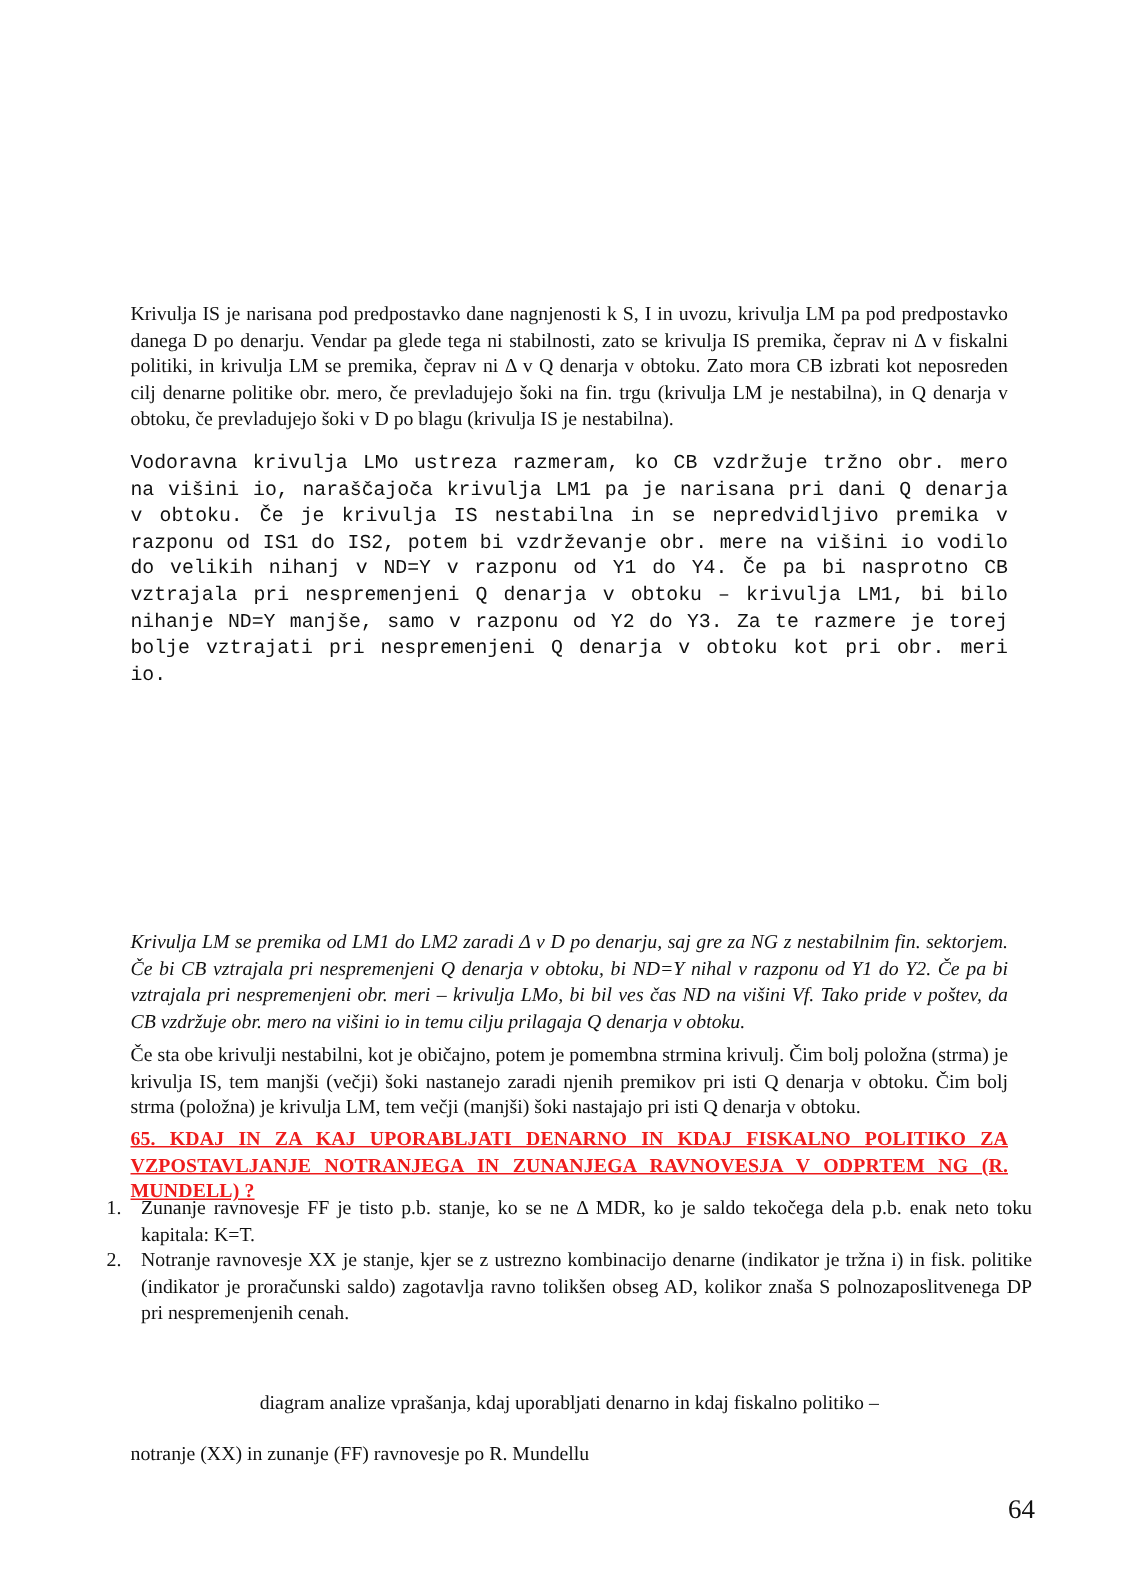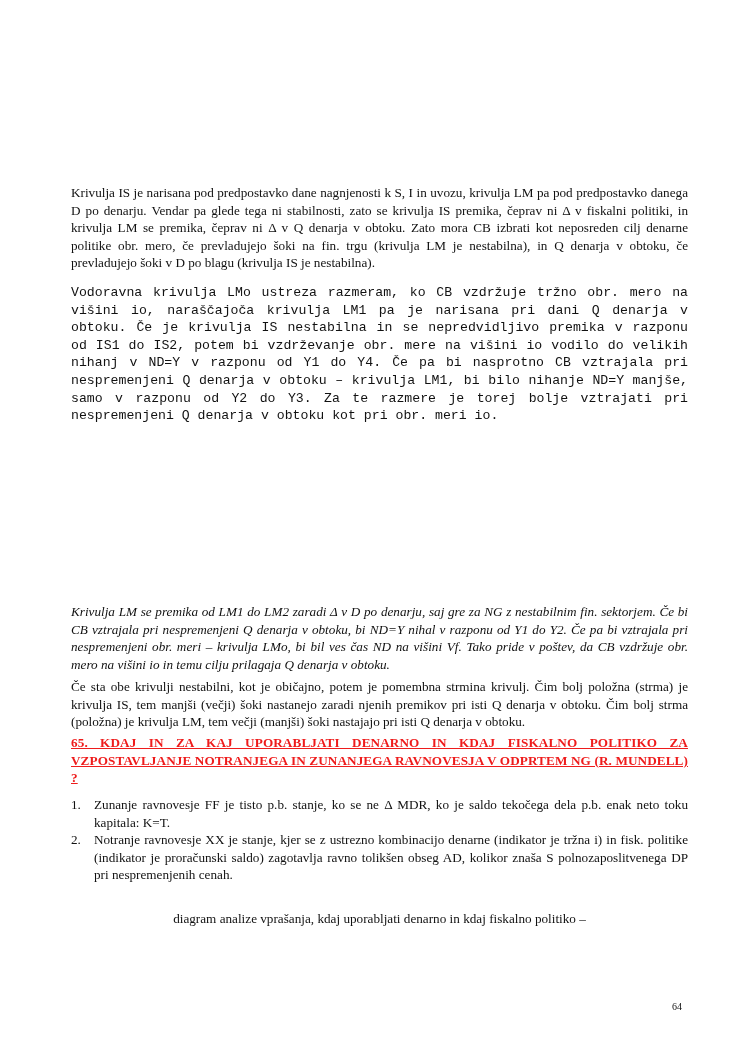--- a/index.html
+++ b/index.html
@@ -23,21 +23,21 @@
       top: 0;
       width: 617px;
       height: 1061px;
     }
     .block {
       position: absolute;
       left: 0;
       width: 617px;
     }
     p {
-      margin: 0;
+      margin: 16px;
       text-align: justify;
     }
     .justify-last {
       text-align: justify;
       text-align-last: left;
     }
     .heading {
       color: #ee1c1c;
       font-weight: bold;
       text-align: justify;
@@ -56,21 +56,21 @@
     }
     ol li .num {
       position: absolute;
       left: 0;
       top: 0;
     }
     .page-number {
       position: absolute;
       left: 672px;
       top: 998px;
-      font-size: 10px;
+      font-size: 18px;
     }
   </style>
 </head>
 <body>
 
 <div class="page">
 
   <div class="block" style="top:184px;">
     <p class="justify-last">Krivulja IS je narisana pod predpostavko dane nagnjenosti k S, I in uvozu, krivulja LM pa pod predpostavko danega D po denarju. Vendar pa glede tega ni stabilnosti, zato se krivulja IS premika, čeprav ni Δ v fiskalni politiki, in krivulja LM se premika, čeprav ni Δ v Q denarja v obtoku. Zato mora CB izbrati kot neposreden cilj denarne politike obr. mero, če prevladujejo šoki na fin. trgu (krivulja LM je nestabilna), in Q denarja v obtoku, če prevladujejo šoki v D po blagu (krivulja IS je nestabilna).</p>
   </div>
@@ -102,17 +102,18 @@
       </li>
       <li>
         <span class="num">2.</span>
         <span class="justify-last">Notranje ravnovesje XX je stanje, kjer se z ustrezno kombinacijo denarne (indikator je tržna i) in fisk. politike (indikator je proračunski saldo) zagotavlja ravno tolikšen obseg AD, kolikor znaša S polnozaposlitvenega DP pri nespremenjenih cenah.</span>
       </li>
     </ol>
   </div>
 
   <div class="block" style="top:910px;">
     <p style="text-align:center;">diagram analize vprašanja, kdaj uporabljati denarno in kdaj fiskalno politiko –</p>
+    <p style="text-align:left;">notranje (XX) in zunanje (FF) ravnovesje po R. Mundellu</p>
   </div>
 
 </div>
 
 <div class="page-number">64</div>
 
 </body></html>

